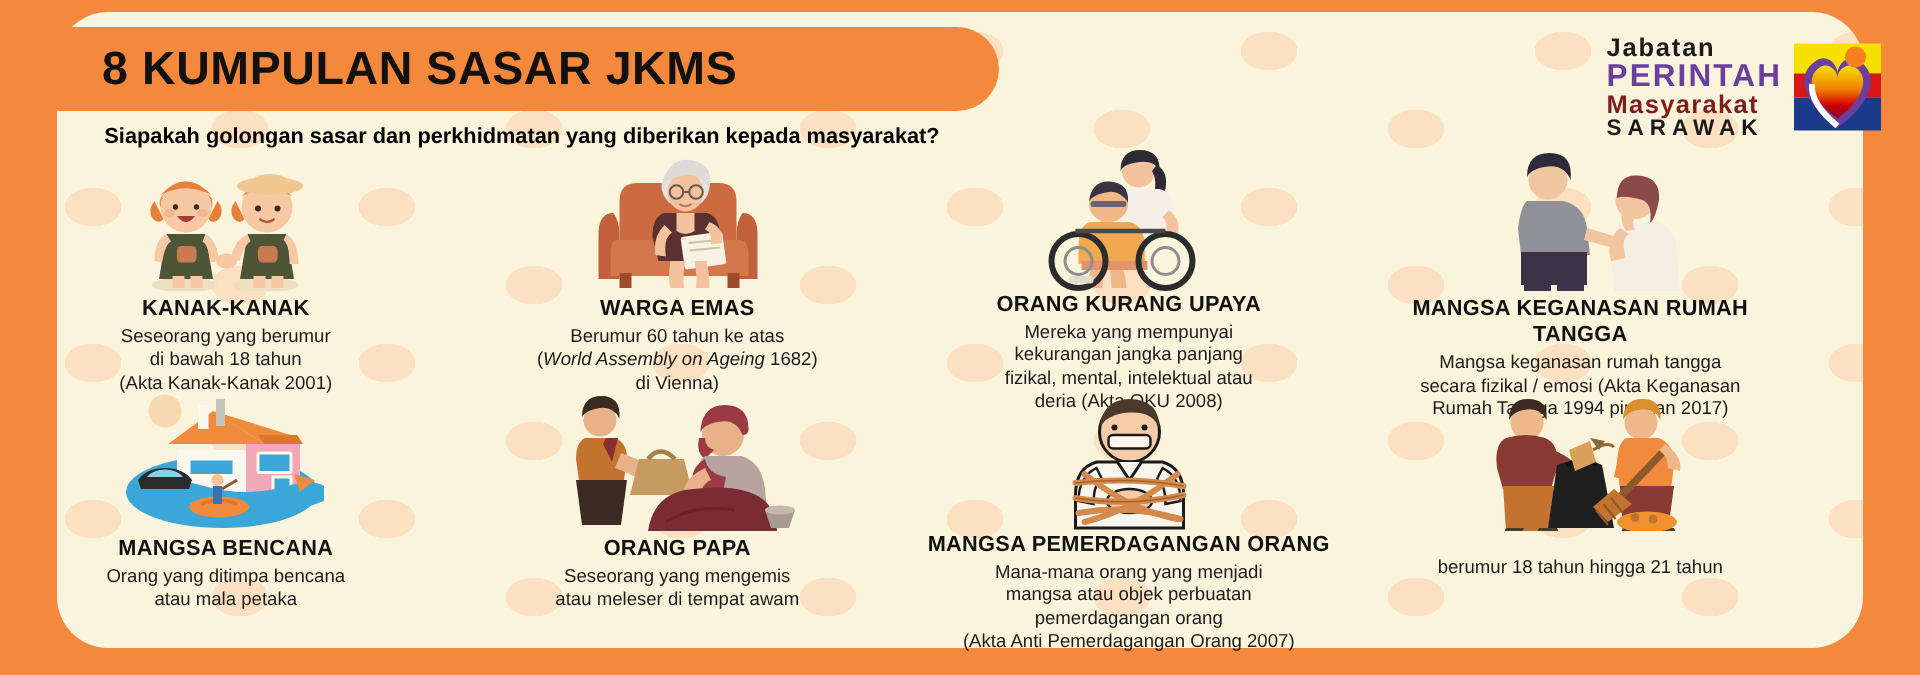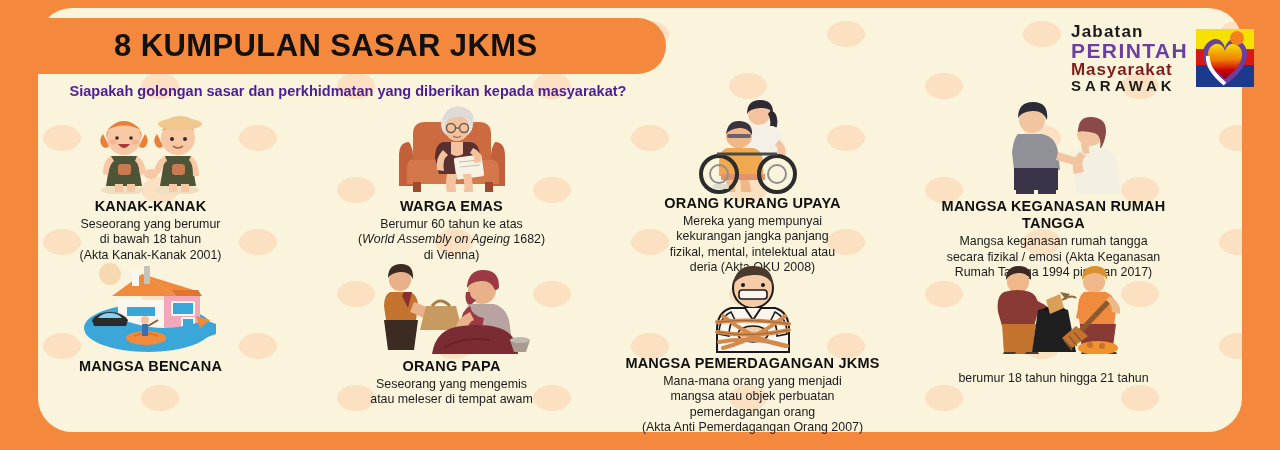--- a/index.html
+++ b/index.html
@@ -50,21 +50,20 @@
     display: flex; align-items: center;
     padding-left: 108px;
     z-index: 4;
   }
   #titlebar h1 {
     font-size: 31px;
     font-weight: 700;
     letter-spacing: .4px;
     color: #111;
     white-space: nowrap;
-    margin-left: 46px;
   }
 
   
   #logo {
     position: absolute;
     right: 22px; top: 23px;
     z-index: 6;
     display: flex; align-items: center; gap: 4px;
   }
   .logo-words { line-height: 1; text-align: left; }
@@ -76,21 +75,21 @@
 
   
   #subtitle {
     position: absolute;
     left: 38px; top: 82px;
     width: 620px;
     text-align: center;
     font-size: 14.5px;
     font-weight: 700;
     line-height: 1.35;
-    color: #4c1d95;
+    color: #000000;
     z-index: 4;
   }
 
   
   .row { position: absolute; display: flex; z-index: 3; width: 1204px; }
   #row1 { left: 0; top: 98px; }
   #row2 { left: 0; top: 258px; }
 
   .card {
     width: 301px;
@@ -346,20 +345,24 @@
           <ellipse cx="70" cy="76" rx="20" ry="7" fill="#F08A3C"></ellipse>
           <path d="M58 74 q12 -5 24 0" stroke="#E0762C" stroke-width="2" fill="none"></path>
           <rect x="66" y="62" width="6" height="12" fill="#3A6FB0"></rect>
           <circle cx="69" cy="58" r="4" fill="#F2C39E"></circle>
           <path d="M72 64 l10 -6" stroke="#8a5a30" stroke-width="2"></path>
 
           <path d="M120 54 l14 4 l-10 8z" fill="#F08A3C"></path>
         </svg>
       </div>
       <h2>MANGSA BENCANA</h2>
+      <p>
+        <span>Orang yang ditimpa bencana</span><br>
+        <span>atau mala petaka</span>
+      </p>
     </div>
 
     <div class="card">
       <div class="art">
         <svg width="164" height="92" viewBox="0 0 164 92">
 
           <ellipse cx="30" cy="18" rx="11" ry="11" fill="#E8B18A"></ellipse>
           <path d="M18 16 q0 -14 13 -14 q13 0 12 15 q-4 -8 -13 -7 q-9 1 -12 6z" fill="#3B2B22"></path>
           <path d="M20 30 h20 q8 3 8 14 l-2 14 H16 l-2 -14 q0 -11 6 -14z" fill="#C4732E"></path>
           <path d="M34 30 h8 l-4 16 l-6 -12z" fill="#8A2F2F"></path>
@@ -413,21 +416,21 @@
             <path d="M32 76 q34 -6 68 4"></path>
             <path d="M36 50 q30 24 62 30"></path>
             <path d="M98 50 q-30 24 -62 32"></path>
           </g>
           <g stroke="#9A5A28" stroke-width="1" fill="none" opacity=".8">
             <path d="M30 56 q36 -4 72 2"></path>
             <path d="M30 66 q36 6 72 -2"></path>
           </g>
         </svg>
       </div>
-      <h2>MANGSA PEMERDAGANGAN JKMS</h2>
+      <h2>MANGSA PEMERDAGANGAN ORANG</h2>
       <p>
         <span>Mana-mana orang yang menjadi</span><br>
         <span>mangsa atau objek perbuatan</span><br>
         <span>pemerdagangan orang</span><br>
         <span>(Akta Anti Pemerdagangan Orang 2007)</span>
       </p>
     </div>
 
     <div class="card">
       <div class="art">

